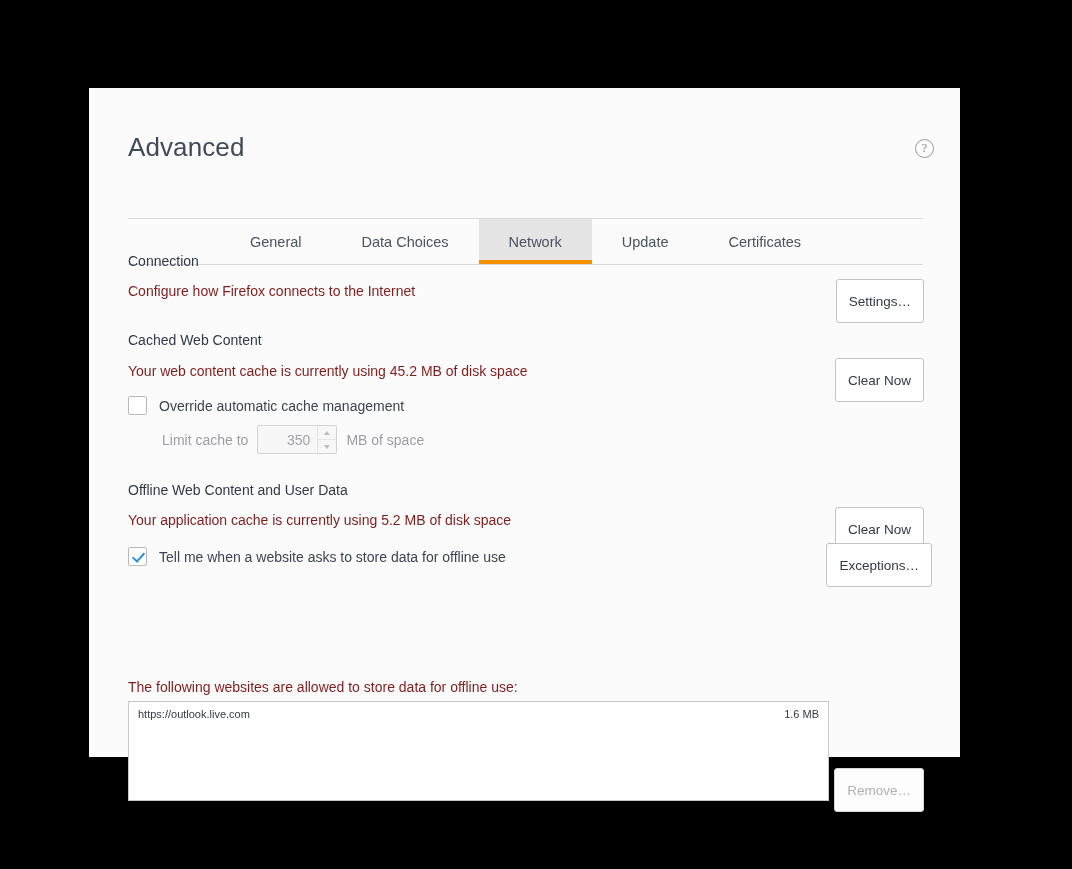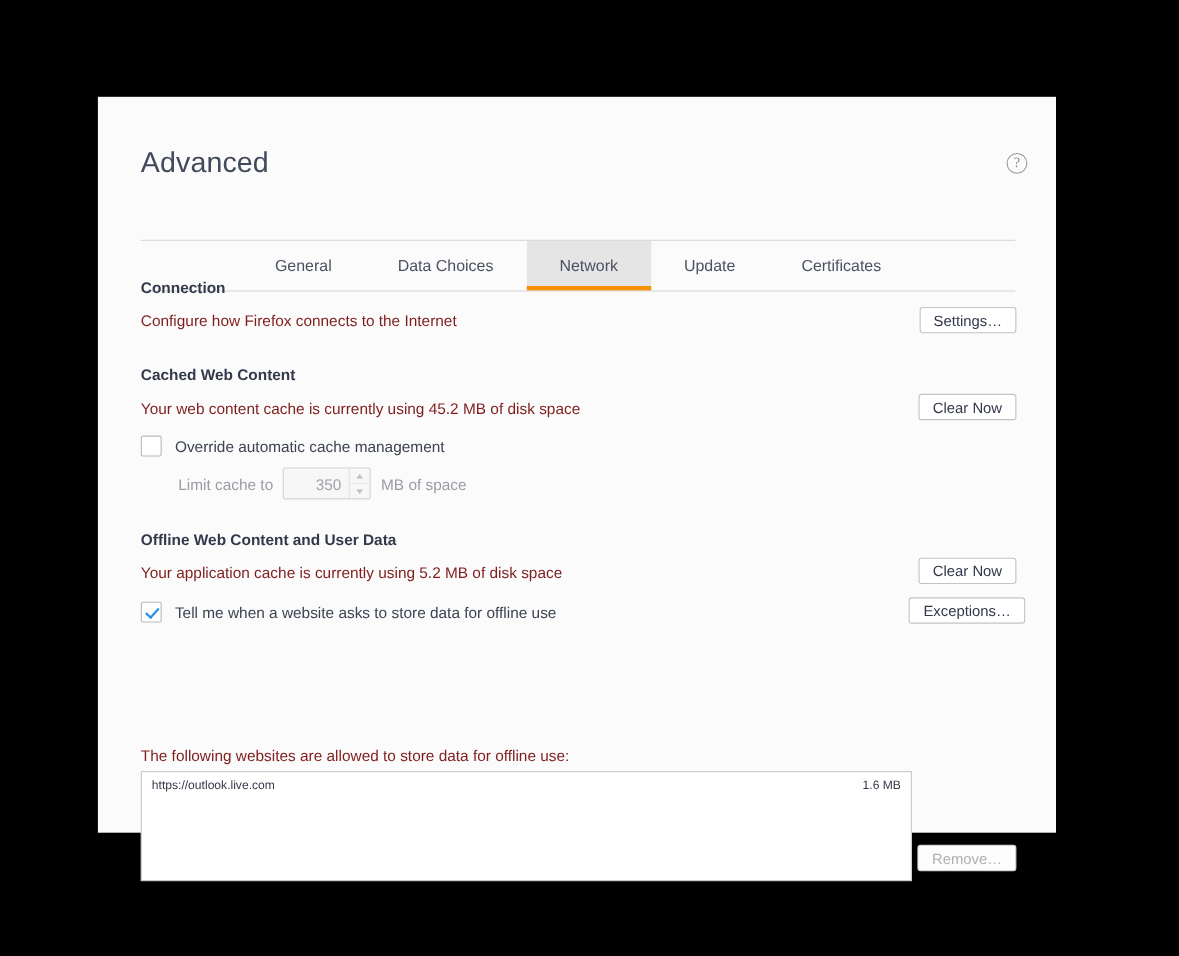--- a/index.html
+++ b/index.html
@@ -77,35 +77,35 @@
     background: #f59000;
   }
 
   
   .body { position: absolute; left: 0; top: 141px; right: 0; bottom: 0; }
 
   .section-head {
     position: absolute;
     left: 39px;
     font-size: 14px;
-    font-weight: bold;
+    font-weight: normal;
     color: #33384a;
     white-space: nowrap;
   }
   .row-text {
     position: absolute;
     left: 39px;
     font-size: 14px;
     color: #7f1d1d;
     white-space: nowrap;
   }
 
   .btn {
     position: absolute;
-    height: 24px;
+    height: 44px;
     padding: 0 12px;
     background: #ffffff;
     border: 1px solid #c3c3c3;
     border-radius: 3px;
     font-family: "Liberation Sans", sans-serif;
     font-size: 13.5px;
     color: #33384a;
     cursor: pointer;
     display: flex;
     align-items: center;

